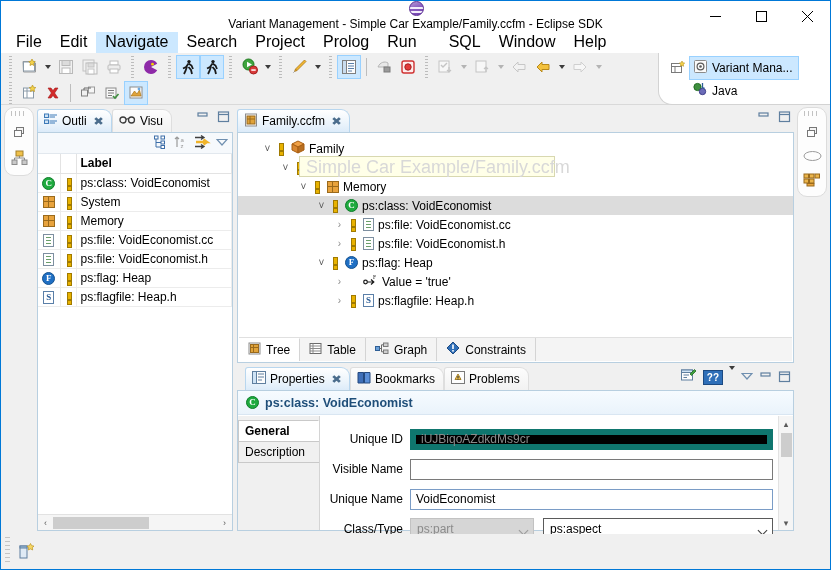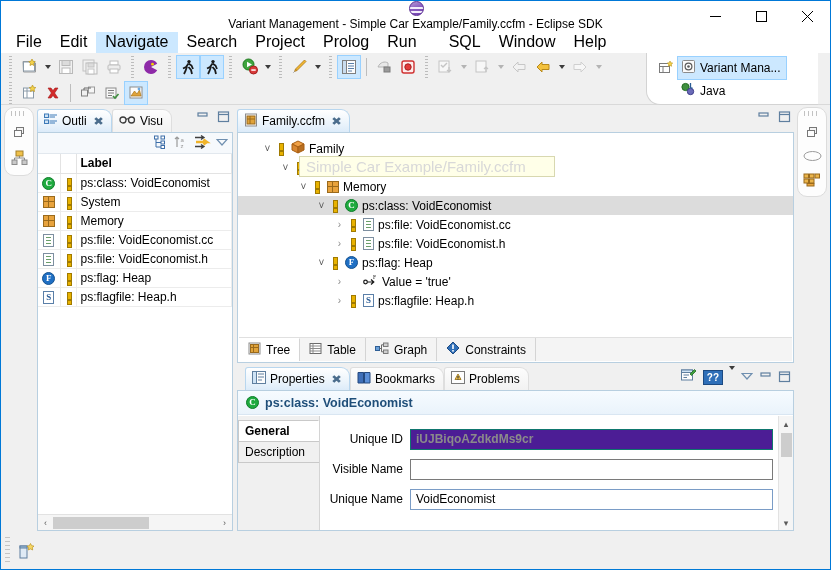--- a/index.html
+++ b/index.html
@@ -116,21 +116,21 @@
   }
   .tb-arrow {
     width: 13px; height: 24px;
     display: flex; align-items: center; justify-content: center;
   }
   .caret { width:0;height:0;border-left:3.5px solid transparent;border-right:3.5px solid transparent;border-top:4px solid #3c3c3c; }
   .caret.dis { border-top-color:#b4b4b4; }
 
   
   .persp-bar {
-    position: absolute; right: 12px; top: 0;
+    position: absolute; right: 0; top: 0;
     width: 172px; height: 52px;
     background: #ffffff;
     border-left: 1px solid #d3d3d3;
     border-bottom: 1px solid #d3d3d3;
     border-bottom-left-radius: 14px;
     border-top-left-radius: 0;
     padding: 3px 4px 16px 8px;
   }
   .persp-row { display:flex; align-items:center; height:23px; }
   .persp-item {
@@ -349,21 +349,21 @@
   .prop-form {
     flex:1; background:#ffffff; padding:10px 0 0 0; position:relative;
   }
   .frow { display:flex; align-items:center; height:26px; margin-bottom:4px; padding-right:20px; }
   .flabel { width:90px; text-align:right; padding-right:7px; font-size:12px; color:#000; }
   .finput {
     flex:1; height:21px; border:1px solid #7a9cc6; background:#fff;
     padding:0 5px; font-size:12px; color:#000; line-height:19px;
     display:flex; align-items:center;
   }
-  .finput.disabled { background:#4c1d95; border:1px solid #0f766e; color:#8b8b8b;font-weight:bold; }
+  .finput.disabled { background:#000000; border:6px solid #0f766e; color:#8b8b8b; }
   .fcombo {
     height:23px; border:1px solid #5a5a5a; background:#fff;
     display:flex;align-items:center; padding:0 4px 0 6px;
     font-size:12px; position:relative;
   }
   .fcombo.disabled { background:#d6d6d6; border:1px solid #c2c2c2; color:#8b8b8b; }
   .combo-caret {
     margin-left:auto; width:9px;height:9px;position:relative;
   }
   .combo-caret:before{
@@ -397,21 +397,21 @@
     position:absolute; left:4px; top:3px; width:5px; height:26px;
     background-image: repeating-linear-gradient(to bottom,#c4c4c4 0 1px, transparent 1px 4px);
   }
   .status-ico {
     position:absolute; left:18px; top:9px; width:14px; height:16px;
   }
   .tooltip-float {
     position:absolute;
     background:#ffffe8;
     border:1px solid #d8d8b0;
-    font-size:15px;
+    font-size:18px;
     color:#d8d8d8;
     padding:2px 6px;
     white-space:nowrap;
     line-height:16px;
   }
 </style>
 </head>
 <body>
 
 <div id="app">
@@ -1124,20 +1124,31 @@
               <div class="finput disabled">iUJBiqoAZdkdMs9cr</div>
             </div>
             <div class="frow">
               <div class="flabel">Visible Name</div>
               <div class="finput" style="border:1px solid #7a7a7a;"></div>
             </div>
             <div class="frow">
               <div class="flabel">Unique Name</div>
               <div class="finput">VoidEconomist</div>
             </div>
+            <div class="frow">
+              <div class="flabel">Class/Type</div>
+              <div class="fcombo disabled" style="width:124px;flex:none;">
+                <span>ps:part</span>
+                <span class="combo-caret dis"></span>
+              </div>
+              <div class="fcombo" style="flex:1;margin-left:9px;">
+                <span>ps:aspect</span>
+                <span class="combo-caret"></span>
+              </div>
+            </div>
 
             <div class="vscroll">
               <div class="sbtn">▴</div>
               <div class="vthumb" style="height:24px"></div>
               <div class="sbtn" style="margin-top:auto">▾</div>
             </div>
           </div>
         </div>
       </div>
     </div>

